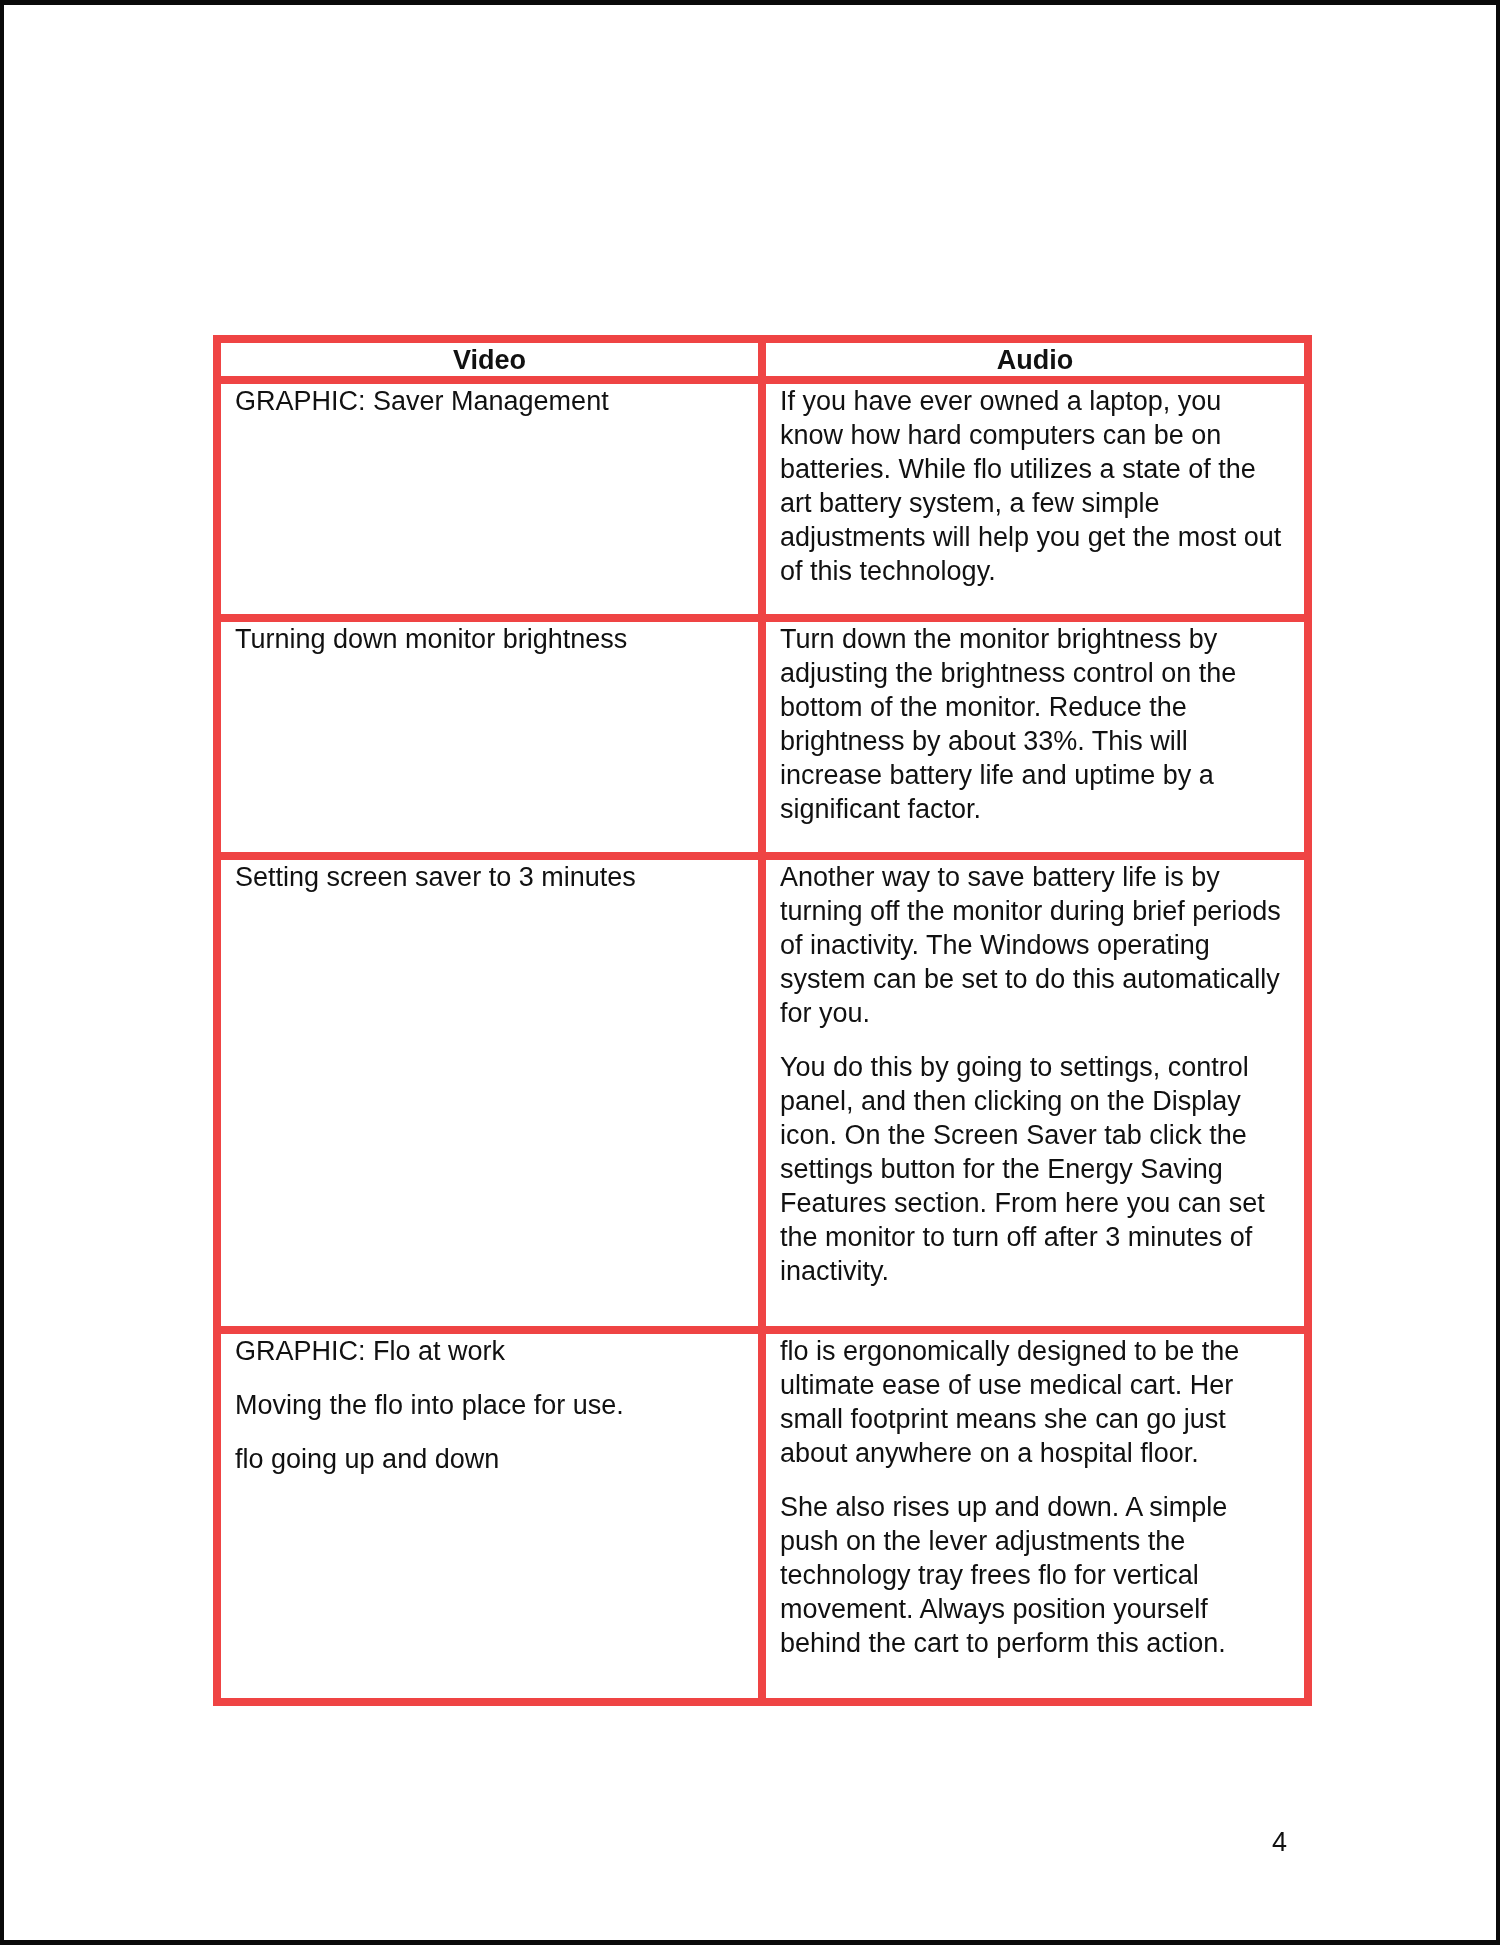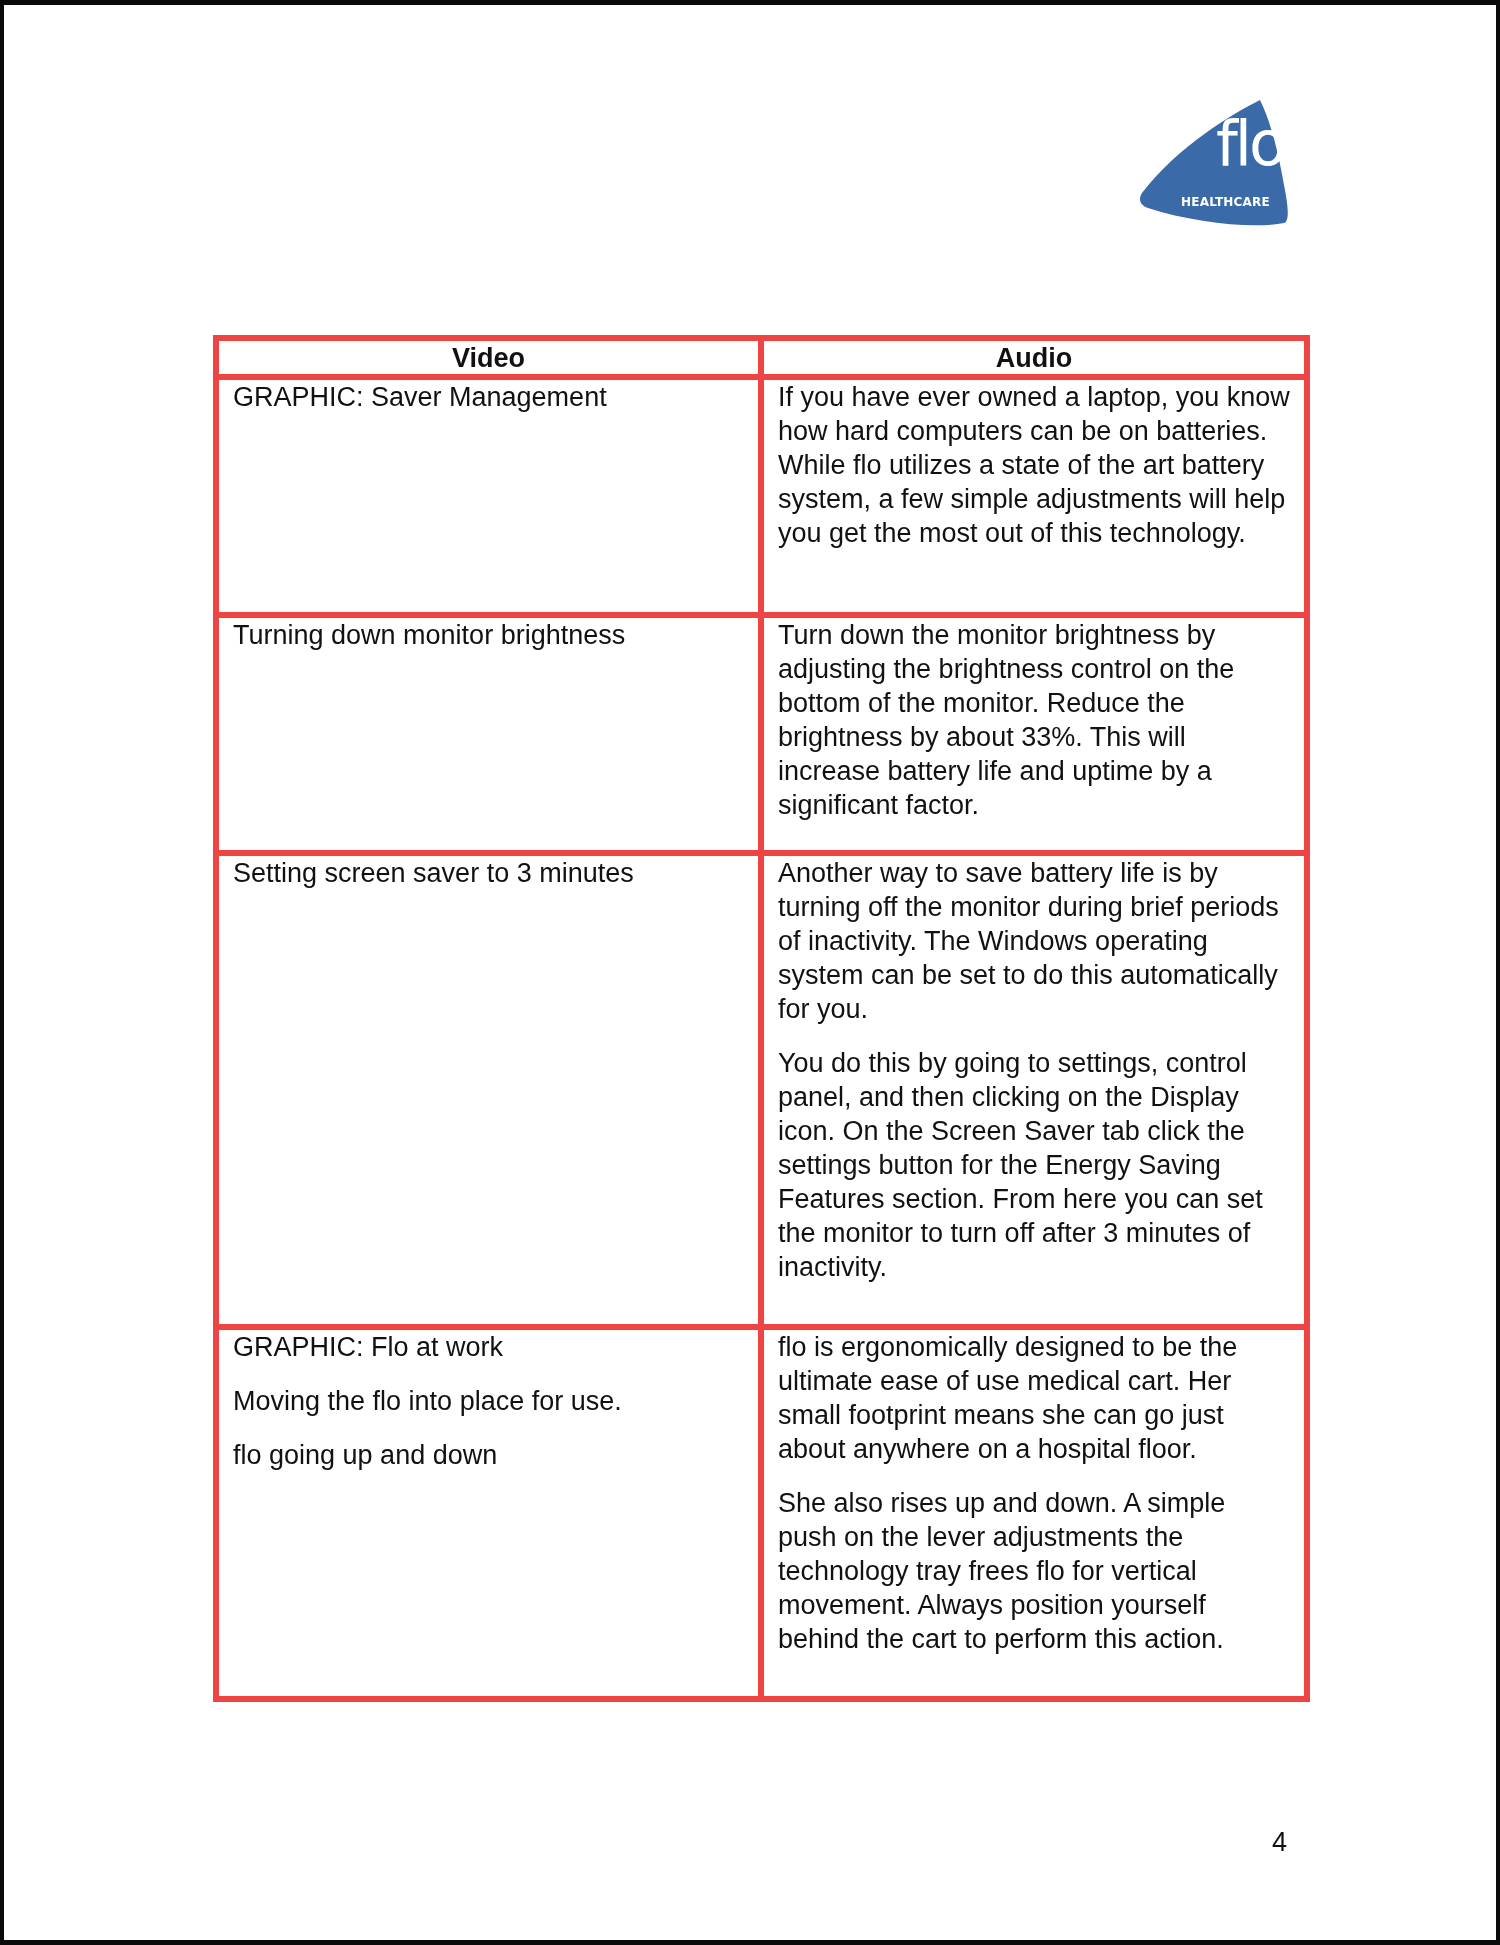--- a/index.html
+++ b/index.html
@@ -56,21 +56,21 @@
     table.script {
       position: absolute;
       left: 209px; top: 330px;
       width: 1091px;
       border-collapse: collapse;
       table-layout: fixed;
       font-size: 27px;
       line-height: 34px;
     }
     table.script th, table.script td {
-      border: 6px solid #ef4444;
+      border: 8px solid #ef4444;
       vertical-align: top;
       text-align: left;
       padding: 0 14px;
     }
     table.script col.c-video { width: 545px; }
     table.script col.c-audio { width: 546px; }
     table.script th {
       font-weight: bold;
       text-align: center;
       height: 35px;
@@ -92,28 +92,20 @@
       font-size: 27px;
       line-height: 30px;
       color: #111111;
     }
   </style>
 </head>
 <body>
 
 <div class="page-frame">
 
-  <div class="logo">
-    <svg viewBox="0 0 160 140">
-      <path d="M126 5 C 100 18, 45 50, 8 98 C 4 104, 6 110, 14 113 C 60 128, 120 134, 150 128 C 156 126, 154 110, 150 90 C 144 55, 136 25, 126 5 Z" fill="#3a6ba8"></path>
-    </svg>
-    <span class="logo-word">flo</span>
-    <span class="logo-tm">TM</span>
-    <span class="logo-sub">HEALTHCARE</span>
-  </div>
 
   <table class="script">
     <colgroup>
       <col class="c-video">
       <col class="c-audio">
     </colgroup>
     <thead>
       <tr>
         <th>Video</th>
         <th>Audio</th>

